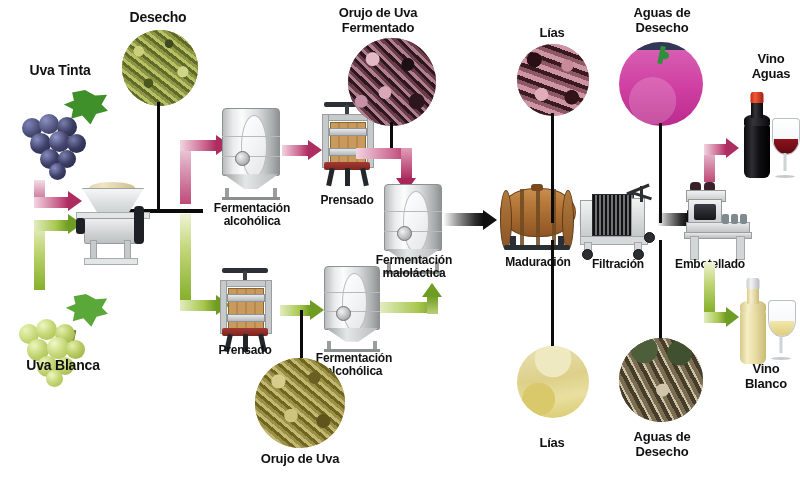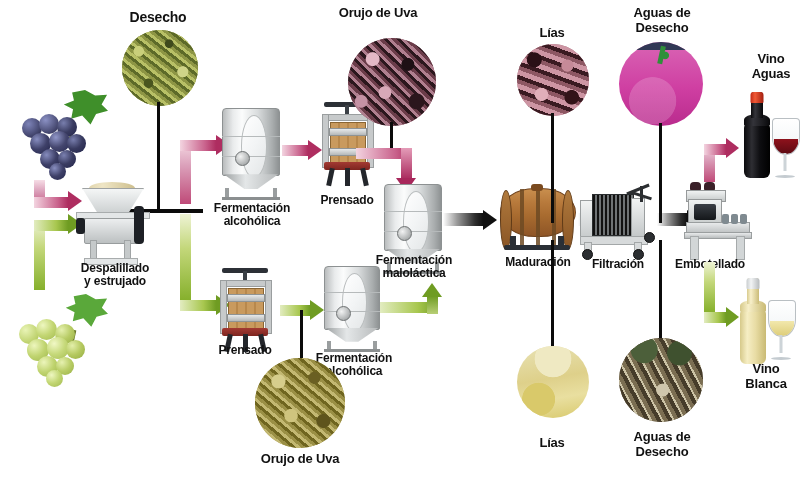--- a/index.html
+++ b/index.html
@@ -119,20 +119,21 @@
         radial-gradient(circle at 62% 18%, #3f4a1c 0 5%, transparent 6%),
         radial-gradient(circle at 80% 55%, #cfd488 0 7%, transparent 8%),
         radial-gradient(circle at 35% 70%, #4a561f 0 6%, transparent 7%),
         repeating-linear-gradient(38deg,#b8c066 0 3px,#8d9544 3px 6px,#5d6a28 6px 9px),
         repeating-linear-gradient(-52deg,rgba(210,216,140,.55) 0 2px,rgba(60,72,24,.5) 2px 5px),
         #97a04a;"></div>
   </div>
   <div class="vline" style="left:157px;top:102px;width:3px;height:110px;"></div>
   <div class="hline" style="left:125px;top:209px;width:78px;height:4px;"></div>
 
+  <div class="lbl s14" style="left:10px;top:63px;width:100px;">Uva Tinta</div>
   <div style="position:absolute;left:18px;top:88px;width:92px;height:86px;">
 
     <div style="position:absolute;left:44px;top:2px;width:46px;height:40px;background:#3f8f2a;
         clip-path:polygon(50% 0,72% 14%,98% 12%,86% 36%,100% 52%,74% 60%,62% 86%,44% 64%,20% 72%,24% 48%,4% 36%,26% 26%,22% 6%);"></div>
     <div style="position:absolute;left:52px;top:40px;width:3px;height:12px;background:#5b6b21;transform:rotate(14deg);"></div>
 
     <div style="position:absolute;left:0;top:26px;width:76px;height:60px;">
       <div style="position:absolute;left:4px;top:4px;width:20px;height:20px;border-radius:50%;background:radial-gradient(circle at 33% 30%,#7d83b8,#3b3d63 70%,#23254a);"></div>
       <div style="position:absolute;left:21px;top:0px;width:20px;height:20px;border-radius:50%;background:radial-gradient(circle at 33% 30%,#8b91c4,#42446b 70%,#272a50);"></div>
       <div style="position:absolute;left:39px;top:3px;width:20px;height:20px;border-radius:50%;background:radial-gradient(circle at 33% 30%,#787ead,#393b60,#22244a);"></div>
@@ -160,41 +161,38 @@
       <div style="position:absolute;left:20px;top:1px;width:21px;height:21px;border-radius:50%;background:radial-gradient(circle at 33% 30%,#eef7c0,#c3d673,#a2ba4e);"></div>
       <div style="position:absolute;left:39px;top:6px;width:20px;height:20px;border-radius:50%;background:radial-gradient(circle at 33% 30%,#e5f0ae,#b7cb64,#96ad43);"></div>
       <div style="position:absolute;left:11px;top:21px;width:22px;height:22px;border-radius:50%;background:radial-gradient(circle at 33% 30%,#edf6bd,#c0d470,#9fb84c);"></div>
       <div style="position:absolute;left:31px;top:19px;width:22px;height:22px;border-radius:50%;background:radial-gradient(circle at 33% 30%,#f1f8c6,#c6d97a,#a5bd52);"></div>
       <div style="position:absolute;left:50px;top:22px;width:19px;height:19px;border-radius:50%;background:radial-gradient(circle at 33% 30%,#e3efaa,#b5c960,#93ab40);"></div>
       <div style="position:absolute;left:21px;top:38px;width:21px;height:21px;border-radius:50%;background:radial-gradient(circle at 33% 30%,#ecf5bb,#bfd36e,#9db64a);"></div>
       <div style="position:absolute;left:40px;top:39px;width:18px;height:18px;border-radius:50%;background:radial-gradient(circle at 33% 30%,#e6f1b0,#b9cd66,#97af45);"></div>
       <div style="position:absolute;left:30px;top:52px;width:17px;height:17px;border-radius:50%;background:radial-gradient(circle at 33% 30%,#eef7c0,#c2d673,#a0b84e);"></div>
     </div>
   </div>
+  <div class="lbl s14" style="left:8px;top:358px;width:110px;">Uva Blanca</div>
 
   <div class="elbow" style="left:34px;top:212px;width:56px;height:86px;">
     <div class="v greengrad" style="top:8px;height:70px;"></div>
     <div class="h greengrad-h" style="left:0;top:8px;width:34px;"></div>
     <div class="head ah-right" style="left:34px;top:2px;border-left:14px solid #6f9c22;"></div>
   </div>
 
   <div class="eq crusher" style="left:72px;top:182px;width:82px;height:80px;">
     <div class="grapes" style="left:17px;top:0px;width:46px;height:12px;"></div>
     <div class="hop" style="left:10px;top:6px;width:60px;height:26px;"></div>
     <div class="tray" style="left:4px;top:30px;width:72px;"></div>
     <div class="box" style="left:12px;top:36px;width:52px;height:24px;"></div>
     <div class="wheel" style="left:62px;top:24px;width:10px;height:38px;border-radius:4px;"></div>
     <div class="wheel" style="left:4px;top:36px;width:9px;height:16px;border-radius:3px;"></div>
     <div class="leg" style="left:18px;top:58px;height:20px;"></div>
     <div class="leg" style="left:52px;top:58px;height:20px;"></div>
     <div class="tray" style="left:12px;top:76px;width:52px;"></div>
-  </div>
-  <div class="lbl s12" style="left:62px;top:262px;width:106px;">
-    <div>Despalillado</div>
-    <div>y estrujado</div>
   </div>
 
   <div class="elbow" style="left:180px;top:140px;width:56px;height:74px;">
     <div class="v pinkgrad" style="top:0;height:64px;"></div>
     <div class="h pinkgrad-h" style="left:0;top:0;width:36px;"></div>
     <div class="head ah-right" style="left:36px;top:-5px;border-left:14px solid #ae2d60;"></div>
   </div>
 
   <div class="eq tank" style="left:222px;top:108px;width:58px;height:92px;">
     <div class="body"></div>
@@ -228,20 +226,21 @@
     <div class="plate" style="left:13px;top:46px;width:36px;"></div>
     <div class="redbase" style="left:8px;top:60px;width:46px;"></div>
     <div class="leg" style="left:12px;top:66px;height:18px;transform:rotate(12deg);"></div>
     <div class="leg" style="left:29px;top:66px;height:18px;"></div>
     <div class="leg" style="left:46px;top:66px;height:18px;transform:rotate(-12deg);"></div>
   </div>
   <div class="lbl s12" style="left:312px;top:194px;width:70px;">Prensado</div>
 
   <div class="lbl s13" style="left:316px;top:6px;width:124px;">
     <div>Orujo de Uva</div>
+    <div>Fermentado</div>
   </div>
   <div class="circ" style="left:348px;top:38px;width:88px;height:88px;">
     <div class="tex" style="background:
         radial-gradient(circle at 28% 24%, #e3b9c6 0 7%, transparent 8%),
         radial-gradient(circle at 68% 30%, #1d1014 0 7%, transparent 8%),
         radial-gradient(circle at 42% 62%, #d8a8b8 0 8%, transparent 9%),
         radial-gradient(circle at 78% 72%, #2a161c 0 8%, transparent 9%),
         radial-gradient(circle at 15% 72%, #c492a4 0 6%, transparent 7%),
         repeating-linear-gradient(44deg,#b07f8f 0 3px,#6a3c49 3px 6px,#2b171d 6px 9px),
         #7d4a58;"></div>
@@ -477,16 +476,16 @@
   </div>
   <div class="glass" style="left:768px;top:300px;width:26px;height:60px;">
     <div class="bowl">
         <div class="wine" style="height:44%;background:linear-gradient(180deg,#f2e8ad,#ddcd79);"></div>
       </div>
     <div class="stem"></div>
     <div class="foot" style="width:20px;"></div>
   </div>
   <div class="lbl s13" style="left:732px;top:362px;width:68px;">
     <div>Vino</div>
-    <div>Blanca</div>
+    <div>Blanco</div>
   </div>
 
 </div>
 
 </body></html>

